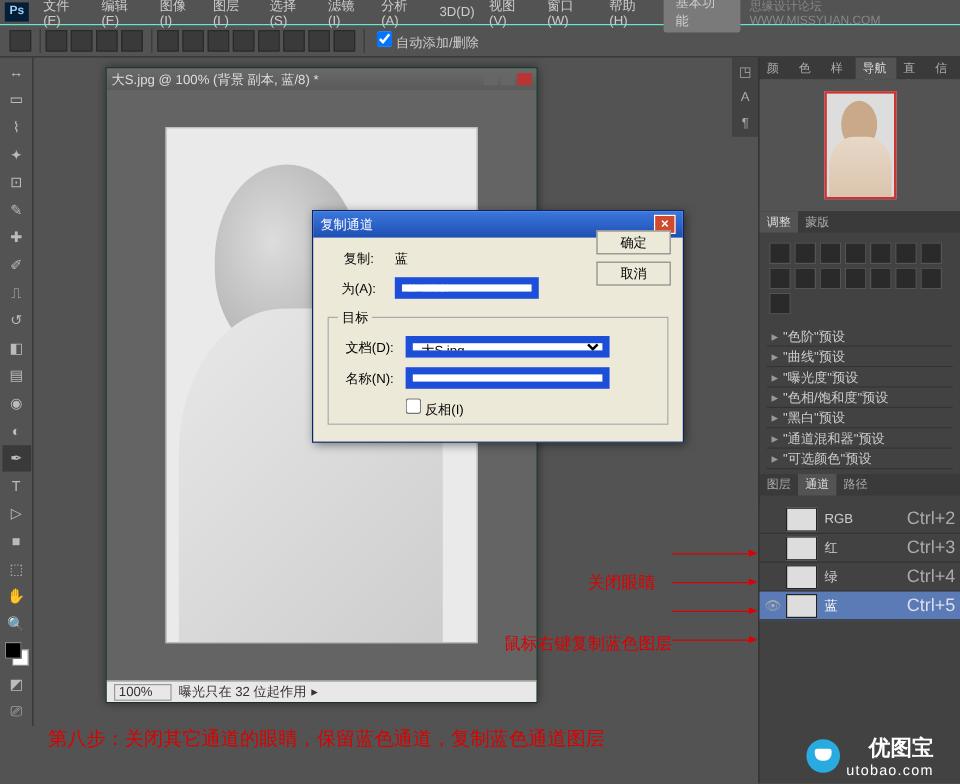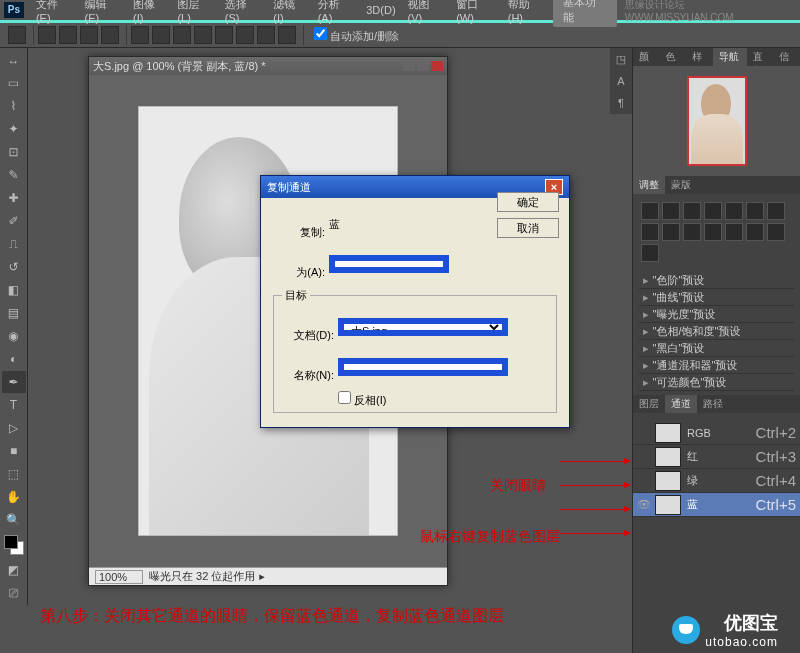--- a/index.html
+++ b/index.html
@@ -4,21 +4,21 @@
 <style>
 * { margin: 0; padding: 0; box-sizing: border-box; font-family: "Microsoft YaHei", Arial, sans-serif; font-size: 11px; }
 body { background: #535353; width: 800px; height: 653px; overflow: hidden; position: relative; }
 
 .menubar { background: #535353; height: 20px; display: flex; align-items: center; padding: 0 4px; color: #ccc; }
 .menubar .ps-logo { width: 20px; height: 16px; background: #031e36; color: #9fcfef; font-weight: bold; text-align: center; line-height: 16px; margin-right: 8px; font-size: 10px; }
 .menubar .menu-item { margin-right: 4px; cursor: pointer; padding: 2px 4px; }
 .menubar .basic-btn { margin-left: auto; background: #7a7a7a; padding: 2px 10px; border-radius: 2px; }
 .menubar .watermark { margin-left: 8px; color: #888; font-size: 10px; }
 
-.options-bar { background: #535353; height: 28px; border-top: 3px solid #5eead4; border-bottom: 1px solid #2a2a2a; display: flex; align-items: center; padding: 0 8px; color: #ccc; }
+.options-bar { background: #535353; height: 28px; border-top: 1px solid #5eead4; border-bottom: 1px solid #2a2a2a; display: flex; align-items: center; padding: 0 8px; color: #ccc; }
 .options-bar .icon-btn { width: 18px; height: 18px; background: #3a3a3a; margin-right: 3px; border: 1px solid #2a2a2a; }
 .options-bar .sep { width: 1px; height: 20px; background: #3a3a3a; margin: 0 4px; }
 .options-bar .chk { margin-left: 6px; }
 
 .toolbox { position: absolute; left: 0; top: 48px; width: 28px; background: #535353; border-right: 1px solid #2a2a2a; }
 .toolbox .tool { width: 24px; height: 22px; margin: 1px auto; background: #535353; display: flex; align-items: center; justify-content: center; color: #bbb; font-size: 12px; }
 .toolbox .tool.active { background: #3a3a3a; }
 .toolbox .swatch { width: 20px; height: 20px; margin: 4px auto; position: relative; }
 .toolbox .swatch .fg { width: 14px; height: 14px; background: #000; border: 1px solid #888; position: absolute; }
 .toolbox .swatch .bg { width: 14px; height: 14px; background: #fff; border: 1px solid #888; position: absolute; left: 6px; top: 6px; }
@@ -35,21 +35,21 @@
 .photo::before { content: ""; position: absolute; left: 40px; top: 30px; width: 120px; height: 160px; background: radial-gradient(ellipse at 40% 40%, #ddd 0%, #bbb 60%, #aaa 100%); border-radius: 50% 50% 45% 45%; }
 .photo::after { content: ""; position: absolute; left: 10px; top: 150px; width: 220px; height: 300px; background: linear-gradient(135deg, #e8e8e8, #ccc); border-radius: 40% 40% 0 0; }
 .doc-status { height: 18px; background: #e8e8e8; border-top: 1px solid #999; display: flex; align-items: center; padding: 0 6px; font-size: 10px; color: #333; }
 .doc-status .zoombox { width: 48px; border: 1px solid #999; padding: 0 3px; margin-right: 6px; }
 
 .dialog { position: absolute; left: 260px; top: 175px; width: 310px; background: #ece9d8; border: 1px solid #0a246a; box-shadow: 2px 2px 8px rgba(0,0,0,.5); z-index: 10; }
 .dialog .title { height: 22px; background: linear-gradient(#3b77dd,#1e4fb3); color: #fff; display: flex; align-items: center; padding: 0 6px; font-size: 12px; }
 .dialog .title .x { margin-left: auto; width: 18px; height: 16px; background: #d04a2e; color: #fff; text-align: center; line-height: 14px; border: 1px solid #fff; font-family: Arial; font-weight: bold; }
 .dialog .body { padding: 10px 12px 14px; }
 .dialog .row { display: flex; align-items: center; margin-bottom: 8px; }
-.dialog .lbl { width: 52px; text-align: right; margin-right: 4px; color: #000; margin-top: 17px; }
+.dialog .lbl { width: 52px; text-align: center; margin-right: 4px; color: #000; }
 .dialog .val { color: #000; }
 .dialog input[type=text], .dialog select { height: 18px; border: 6px solid #1d4ed8; background: #fff; padding: 0 3px; }
 .dialog .selected-input { background: #316ac5; color: #fff; }
 .dialog .btns { position: absolute; right: 10px; top: 16px; }
 .dialog .btns button { display: block; width: 62px; height: 20px; margin-bottom: 6px; background: #ece9d8; border: 1px solid #888; }
 .dialog fieldset { border: 1px solid #aaa; padding: 8px 8px 4px; margin-top: 6px; }
 .dialog fieldset legend { color: #000; padding: 0 3px; }
 .dialog .chk-row { margin-left: 56px; margin-top: 6px; color: #000; }
 
 .right-dock { position: absolute; right: 0; top: 48px; width: 168px; bottom: 0; background: #424242; border-left: 1px solid #2a2a2a; display: flex; flex-direction: column; }

